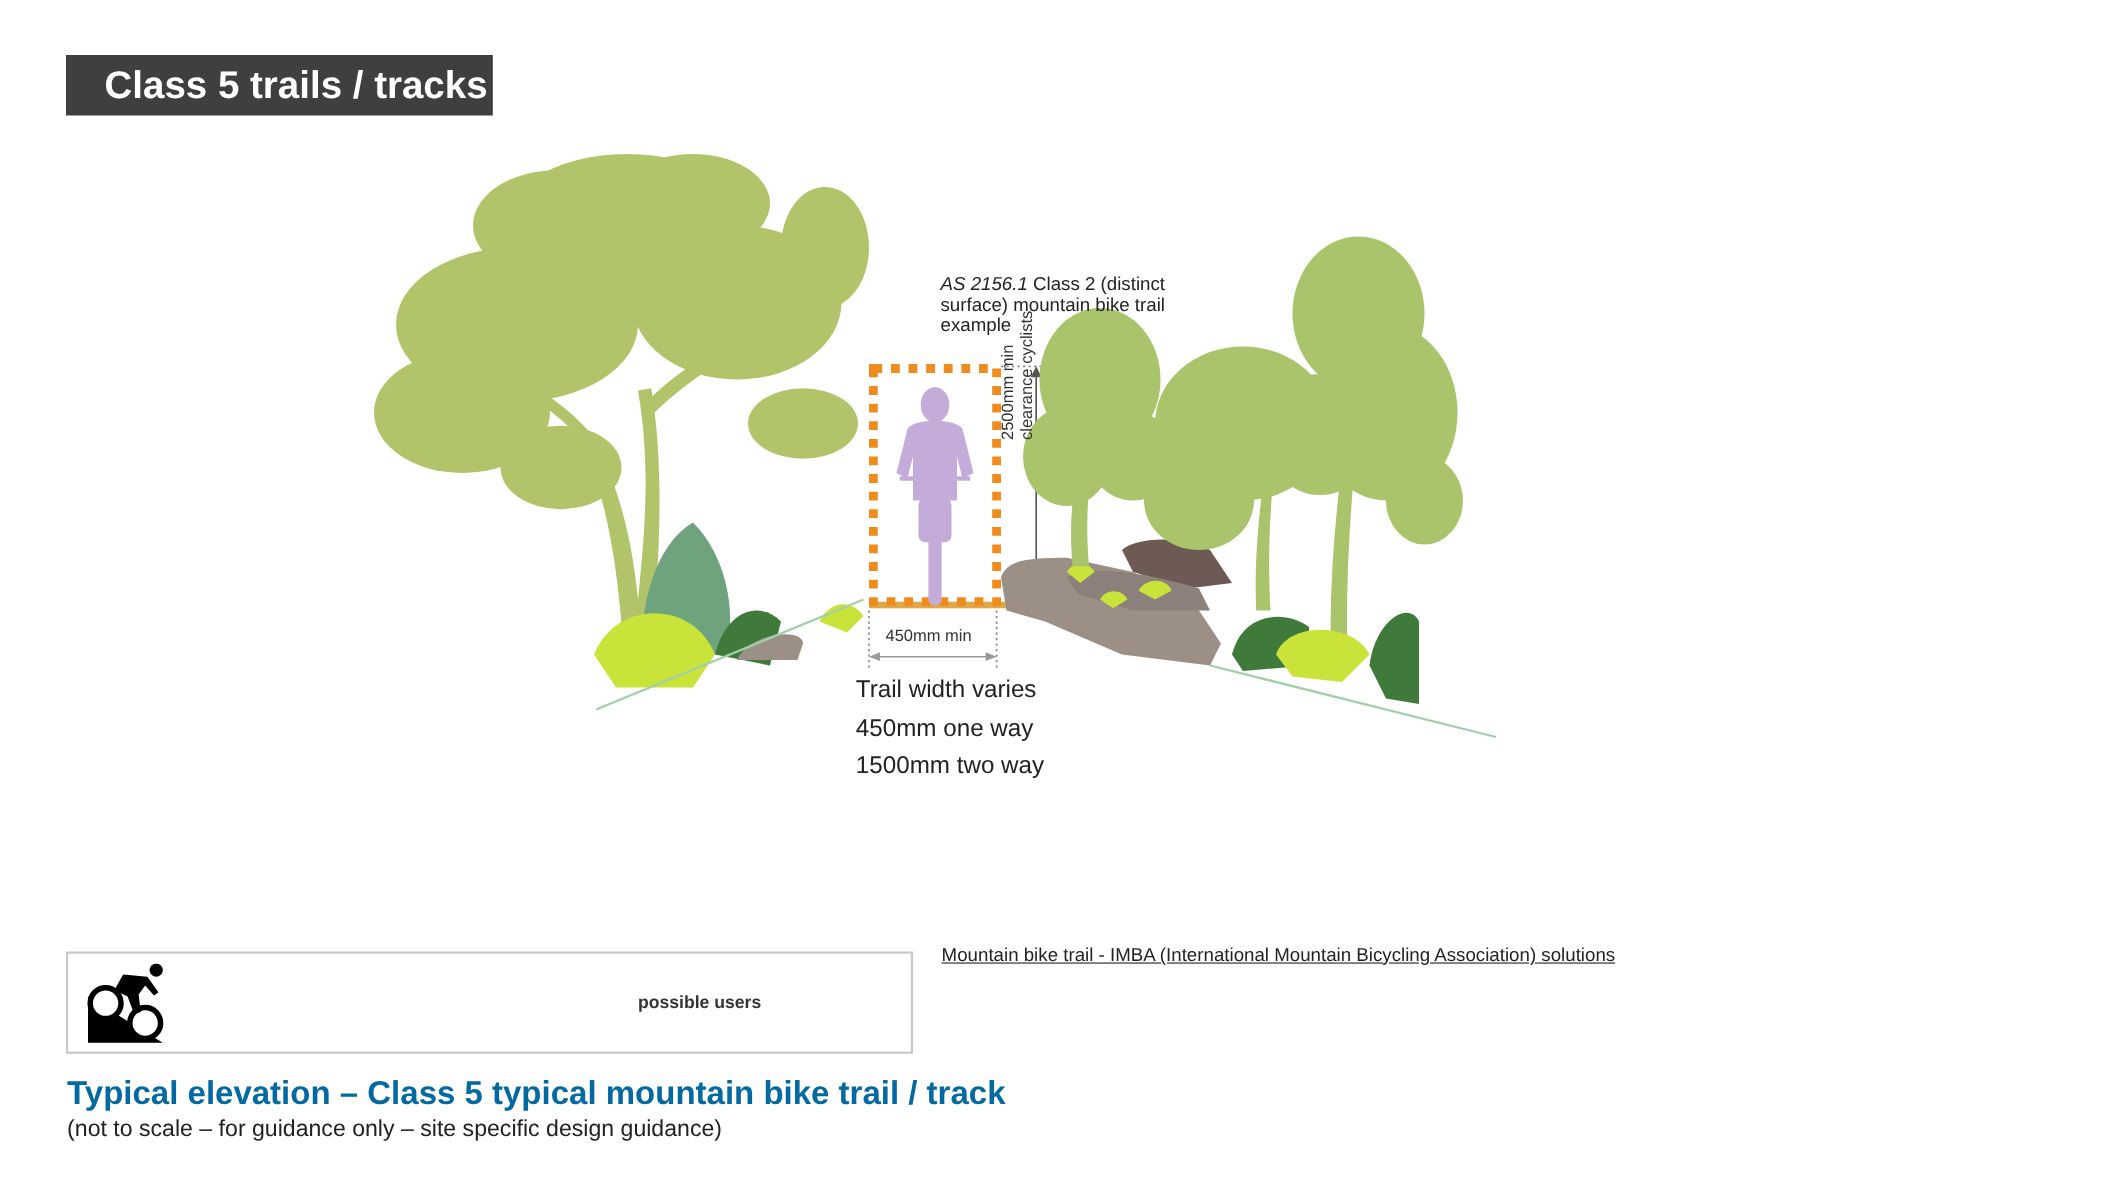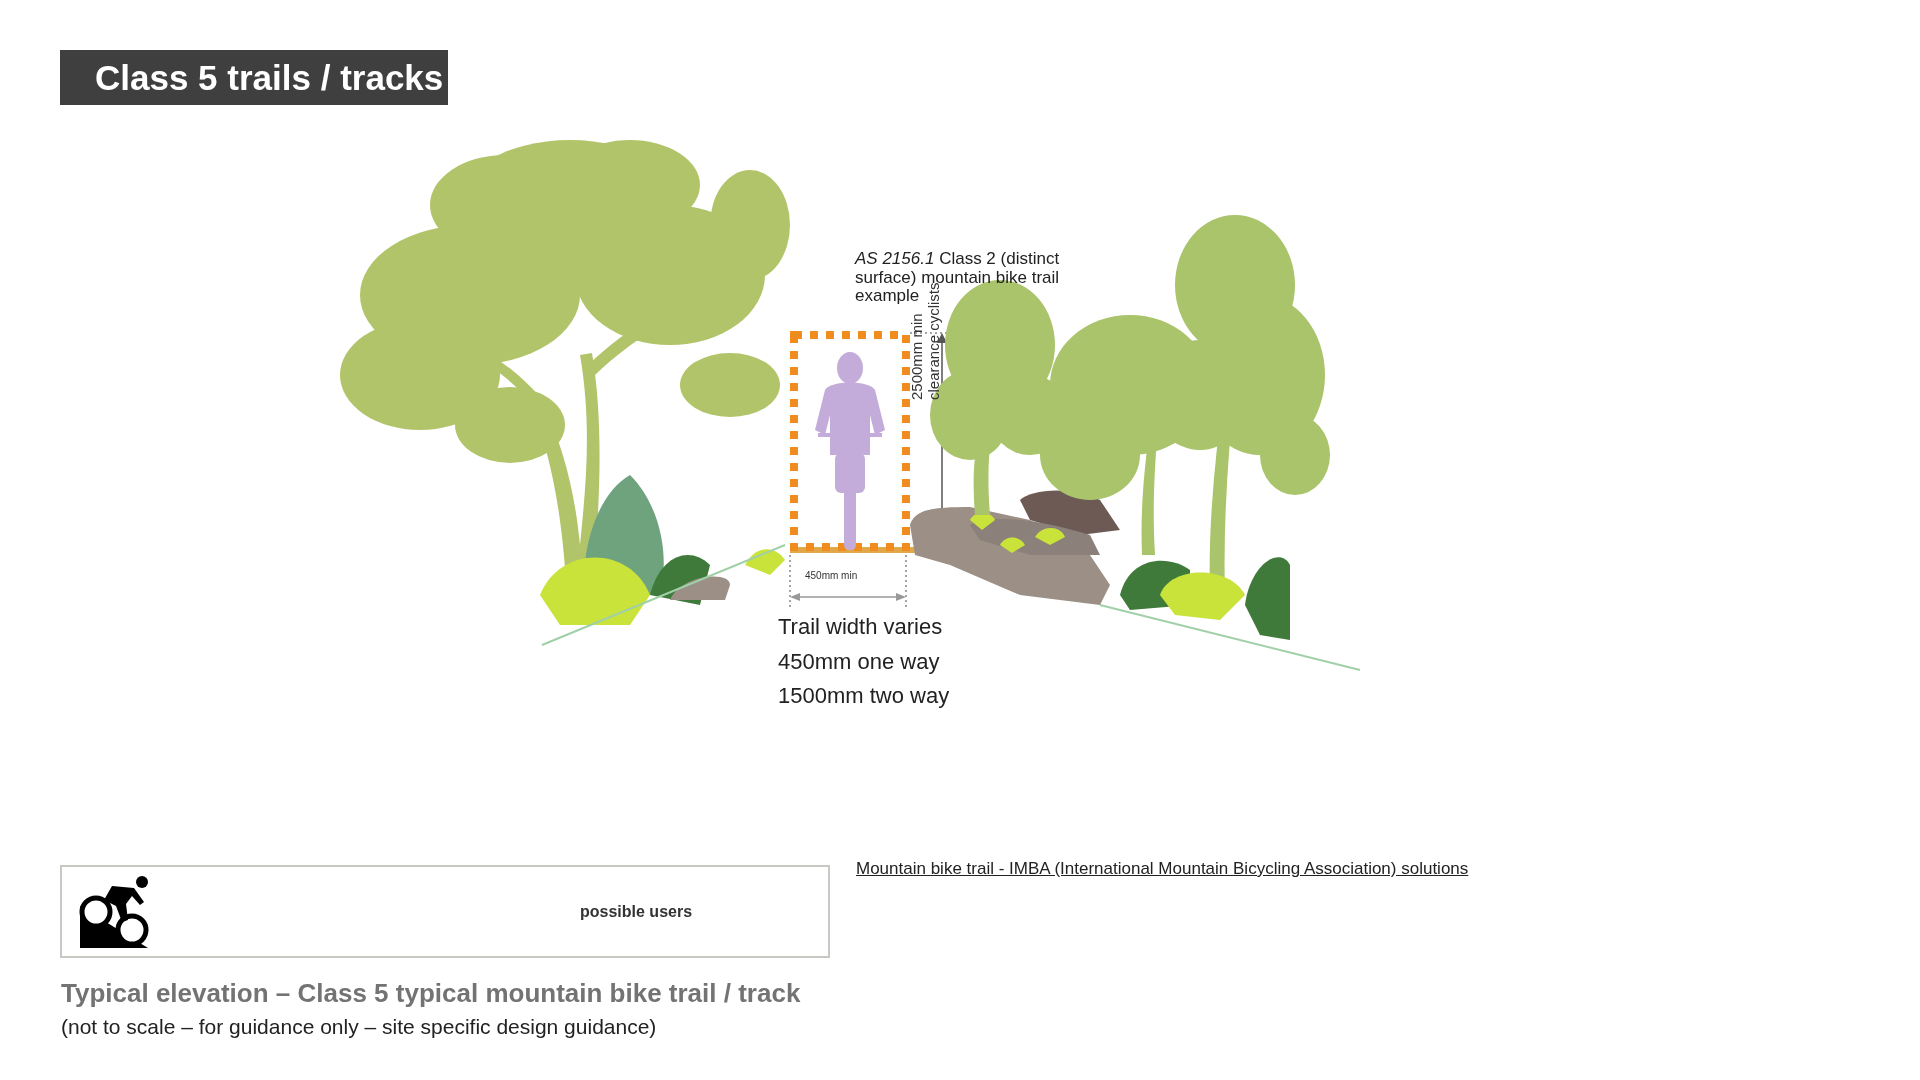--- a/index.html
+++ b/index.html
@@ -5,28 +5,28 @@
   html, body { margin:0; padding:0; background:#ffffff; }
   body { width:1920px; height:1080px; position:relative; overflow:hidden;
          font-family:"Liberation Sans", sans-serif; color:#222; }
   .abs { position:absolute; }
   .title-bar { left:60px; top:50px; width:388px; height:55px; background:#3f3f3f;
                color:#fff; font-weight:bold; font-size:35px; line-height:55px;
                padding-left:35px; box-sizing:border-box; }
   .scene { left:330px; top:125px; width:1040px; height:560px; }
   .caption-as { left:855px; top:250px; width:240px; font-size:17px; line-height:18.5px; color:#222; }
   .caption-as i { font-style:italic;text-align:right; }
-  .dim-label { font-size:10px; color:#333; }
+  .dim-label { font-size:15px; color:#333; }
   .trail-notes { left:778px; top:610px; font-size:22px; color:#222; line-height:34.5px; }
   .users-box { left:60px; top:865px; width:770px; height:93px; border:2px solid #c9c9c3; box-sizing:border-box; background:#fff; }
   .users-label { left:580px; top:903px; font-size:16px; font-weight:bold; color:#333; }
   .users-icon { left:78px; top:876px; width:80px; height:74px; }
   .notes { left:856px; top:860px; font-size:17px; color:#222; line-height:18.5px; width:720px;text-decoration:underline; }
   .notes p { margin:0 0 11px 0; }
-  .heading { left:61px; top:978px; font-size:26px; font-weight:bold; color:#737373; }
+  .heading { left:61px; top:978px; font-size:30px; font-weight:bold; color:#0369a1; }
   .subheading { left:61px; top:1015px; font-size:21px; color:#222; }
 </style>
 </head>
 <body>
 
 <div class="abs title-bar">Class 5 trails / tracks</div>
 
 <svg class="abs scene" viewBox="0 0 1040 560" width="1040" height="560">
 
   <g fill="#b2c46a">

